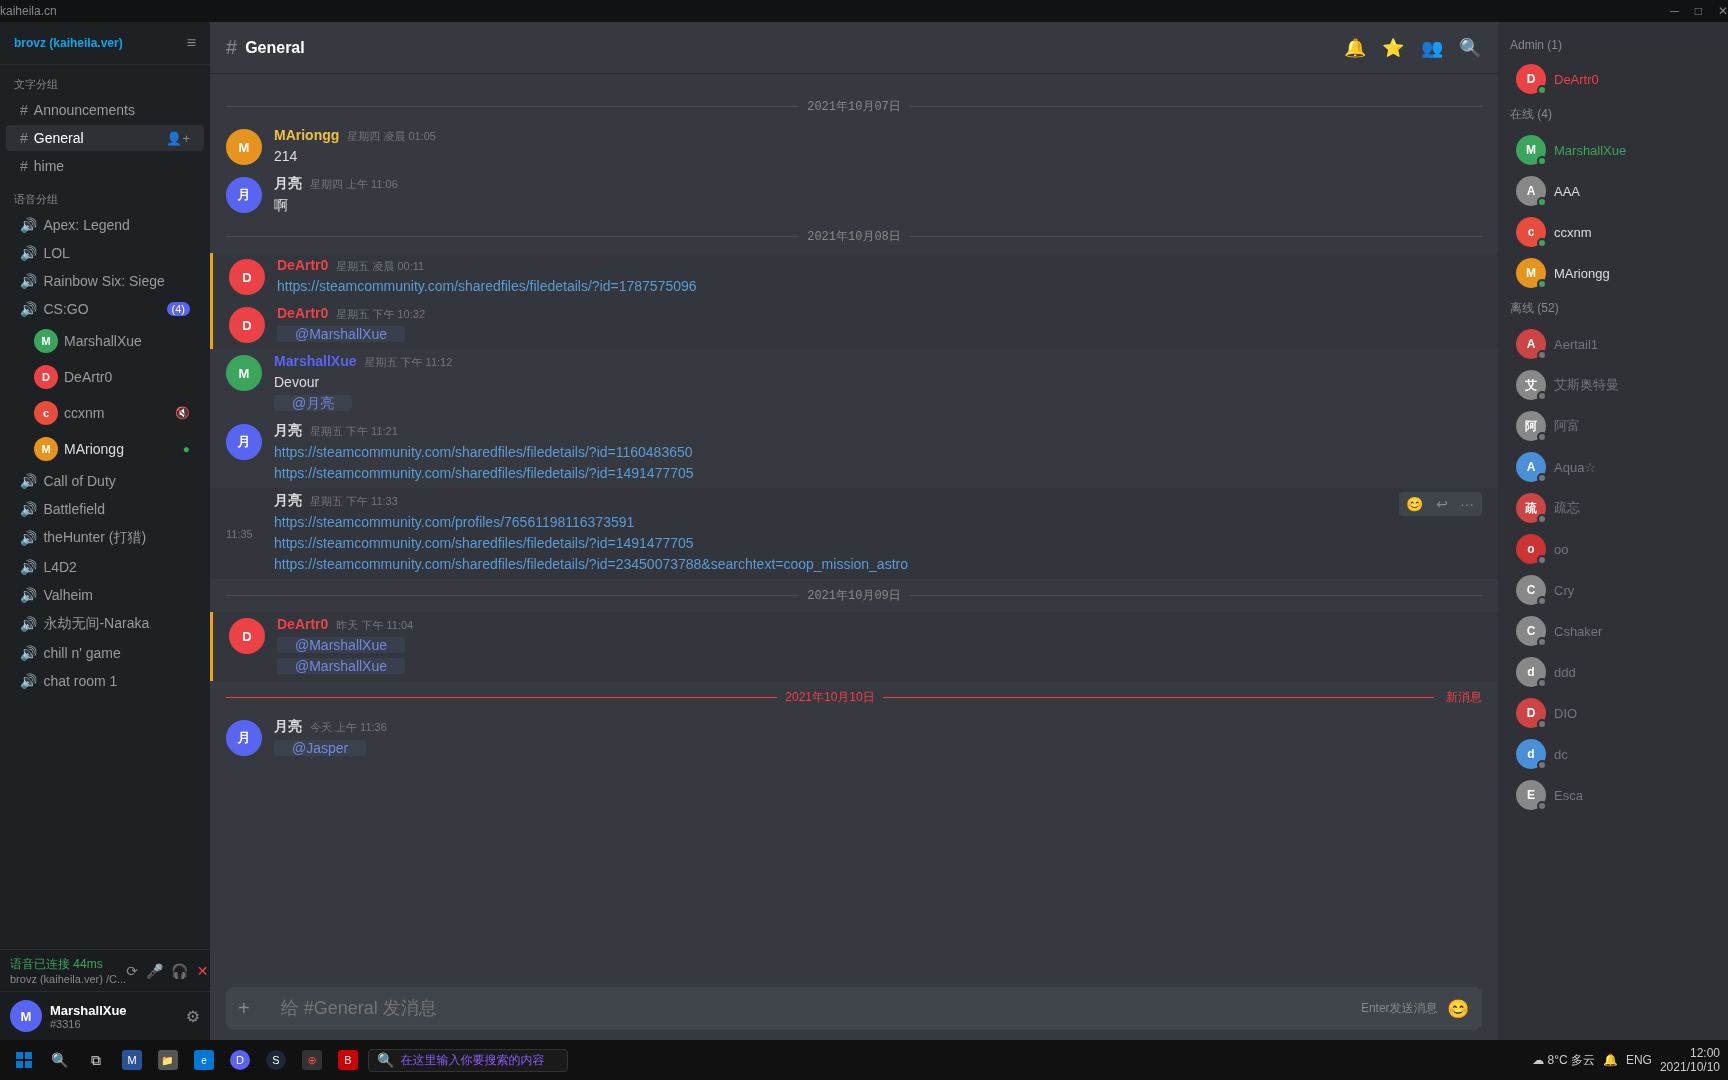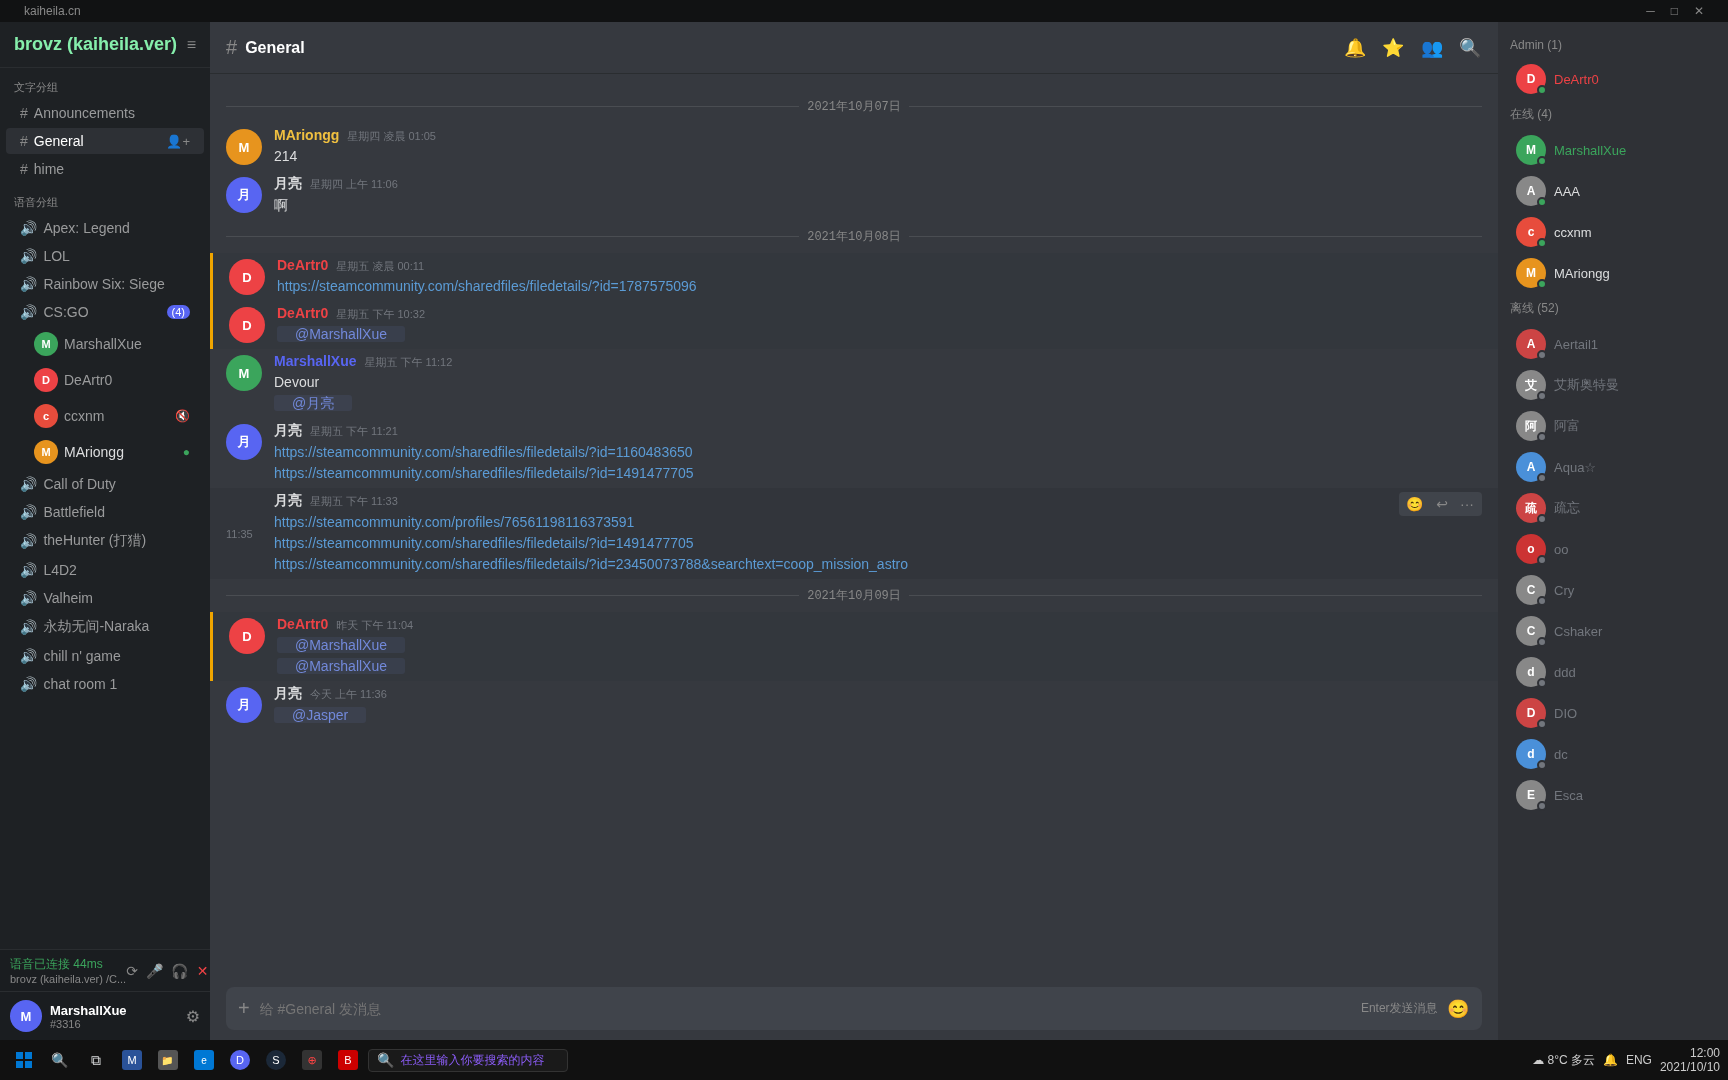--- a/index.html
+++ b/index.html
@@ -12,21 +12,21 @@
       overflow: hidden;
       font-size: 14px;
     }
 
     
     .title-bar {
       height: 22px;
       background: #111213;
       display: flex;
       align-items: center;
-      padding: 0 24px;
+      padding: 0 0;
       font-size: 12px;
       color: #888;
       justify-content: space-between;
     }
     .title-bar-right {
       display: flex;
       gap: 16px;
     }
     .title-bar-btn {
       cursor: pointer;
@@ -50,23 +50,23 @@
     }
 
     .sidebar-header {
       padding: 12px 14px;
       display: flex;
       align-items: center;
       justify-content: space-between;
       border-bottom: 1px solid #2a2d30;
     }
     .sidebar-header-title {
-      font-size: 18px;
+      font-size: 12px;
       font-weight: 600;
-      color: #86efac;
+      color: #0ea5e9;
     }
     .sidebar-menu-icon {
       color: #888;
       cursor: pointer;
       font-size: 16px;
     }
 
     .sidebar-section-label {
       padding: 12px 14px 4px;
       font-size: 11px;
@@ -398,21 +398,22 @@
       color: #888;
       cursor: pointer;
       font-size: 20px;
     }
     .chat-input-field {
       flex: 1;
       background: transparent;
       border: none;
       outline: none;
       color: #22c55e;
-      font-size: 14px;
+      font-size: 18px;
+      margin-left: 21px;
     }
     .chat-input-hint {
       color: #888;
       font-size: 12px;
     }
     .chat-input-emoji {
       color: #888;
       cursor: pointer;
       font-size: 18px;
     }
@@ -859,20 +860,26 @@
             <span class="message-author author-red">DeArtr0</span>
             <span class="message-time">昨天 下午 11:04</span>
           </div>
           <div class="message-text">
             <span class="message-mention">@MarshallXue</span><br>
             <span class="message-mention">@MarshallXue</span>
           </div>
         </div>
       </div>
 
+      <div class="new-msg-divider">
+        <div class="new-msg-divider-line"></div>
+        <span>2021年10月10日</span>
+        <div class="new-msg-divider-line"></div>
+        <span style="color:#ed4245;white-space:nowrap;margin-left:4px;">新消息</span>
+      </div>
 
       <div class="message-group">
         <div class="message-avatar" style="background:#5865f2;">月</div>
         <div class="message-content">
           <div class="message-header">
             <span class="message-author">月亮</span>
             <span class="message-time">今天 上午 11:36</span>
           </div>
           <div class="message-text">
             <span class="message-mention">@Jasper</span>

